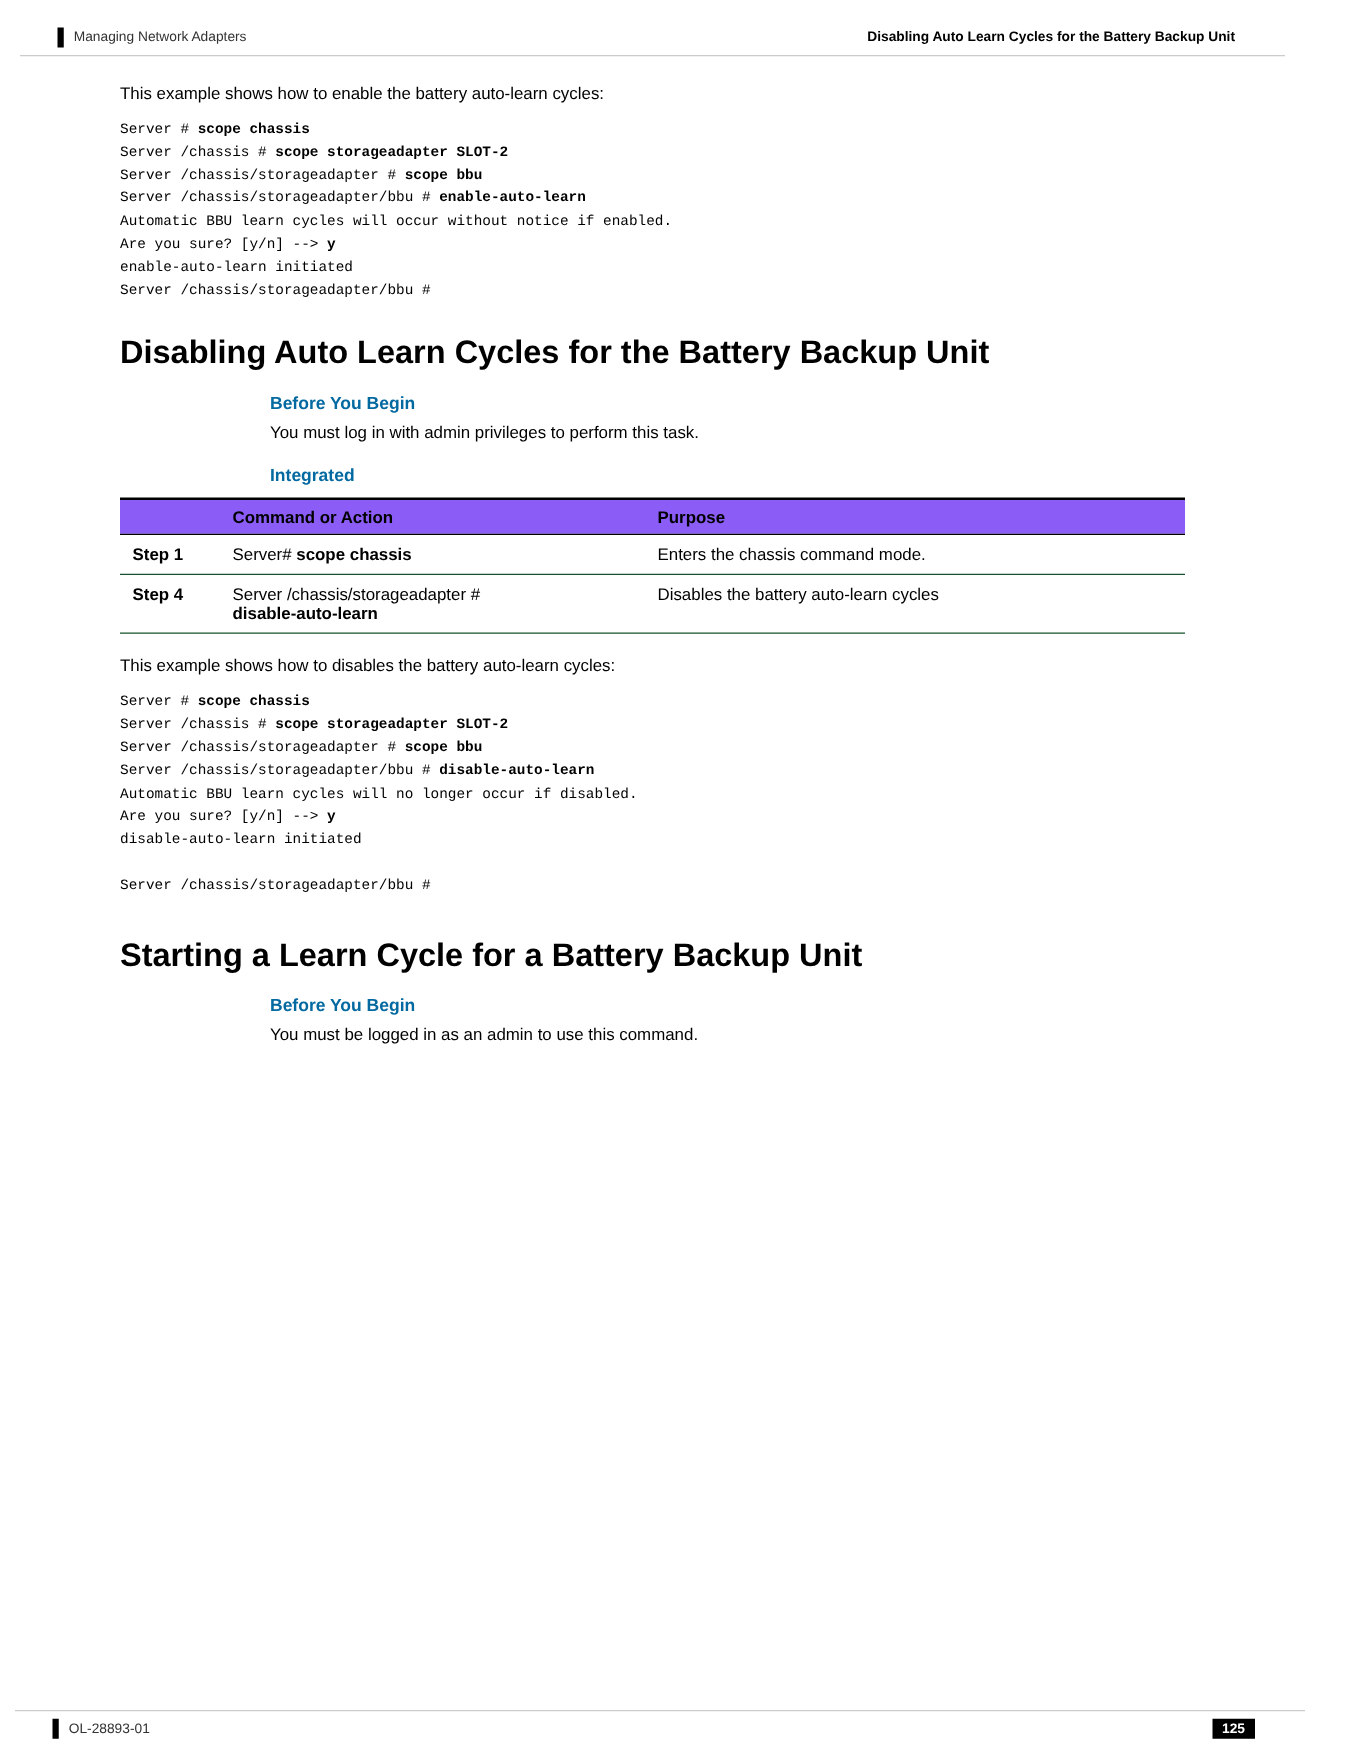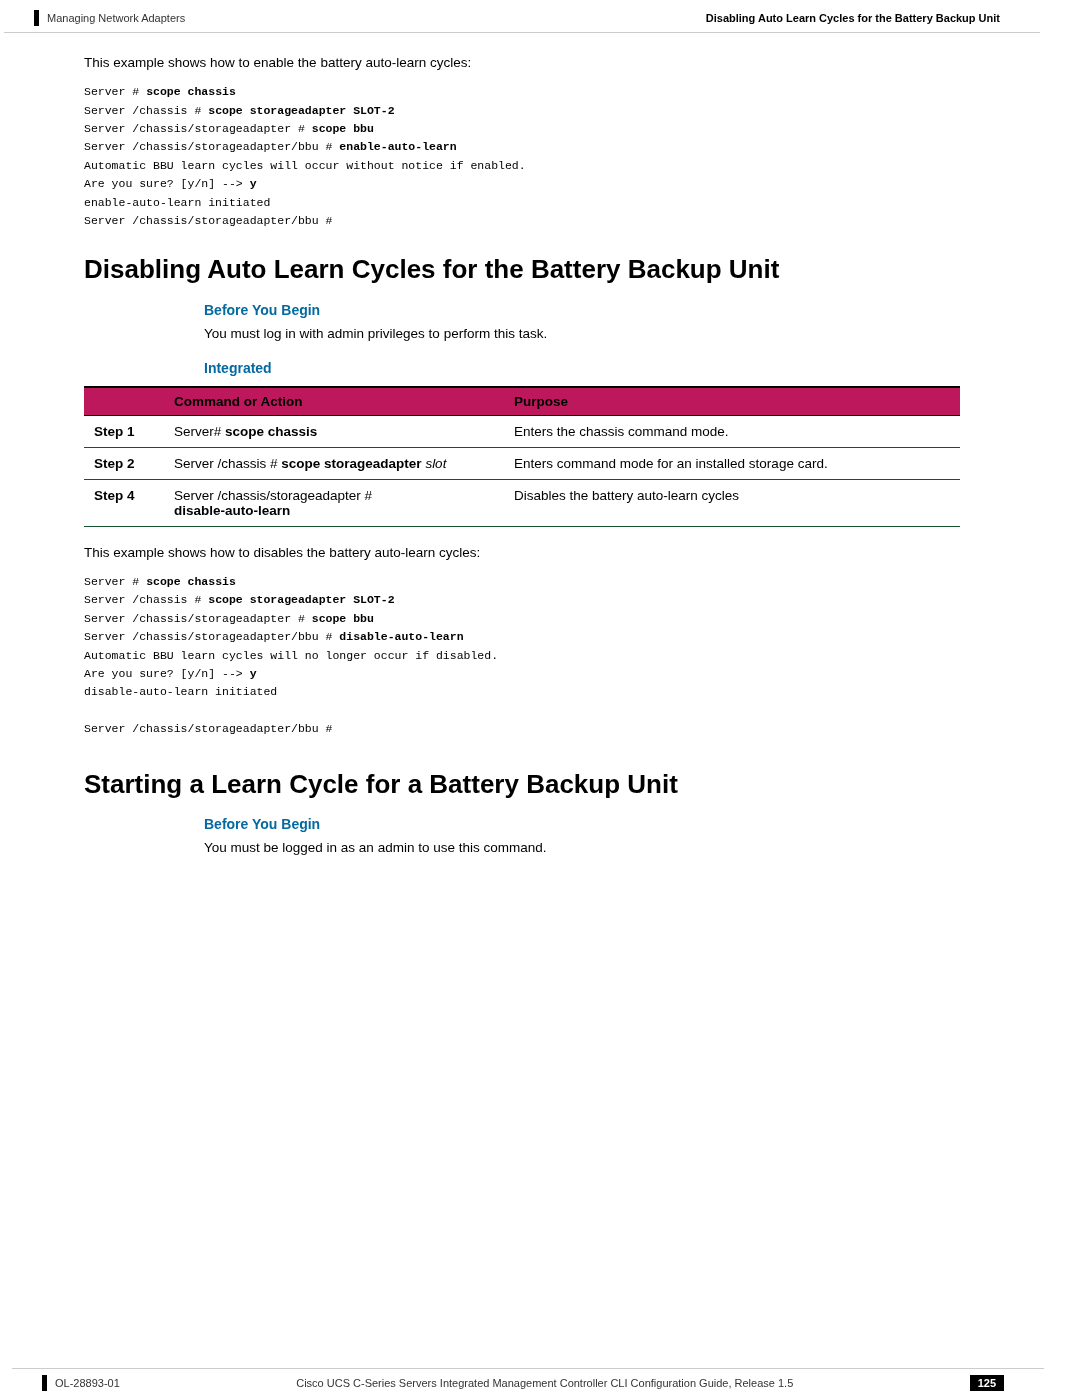--- a/index.html
+++ b/index.html
@@ -9,21 +9,21 @@
       background: #fff;
       color: #000;
       width: 1080px;
       min-height: 1397px;
       position: relative;
     }
 
     .page {
       width: 1044px;
       min-height: 1397px;
-      padding: 4px;
+      padding: 16px;
       position: relative;
       background: #fff;
     }
 
     
     .header {
       display: flex;
       justify-content: space-between;
       align-items: center;
       padding: 6px 40px 6px 30px;
@@ -138,21 +138,21 @@
       border-collapse: collapse;
       margin: 10px 0 16px 0;
       font-size: 13.5px;
     }
     .proc-table th {
       font-weight: bold;
       border-top: 2px solid #000;
       border-bottom: 1px solid #000;
       padding: 6px 10px;
       text-align: left;
-      background: #be185d;
+      background: #8b5cf6;
     }
     .proc-table td {
       border-bottom: 1px solid #14532d;
       padding: 8px 10px;
       vertical-align: top;
     }
     .proc-table .step-cell {
       font-weight: bold;
       white-space: nowrap;
       width: 80px;
@@ -225,29 +225,20 @@
         <tr>
           <td class="step-cell">Step 1</td>
           <td class="cmd-cell">
             Server# <strong>scope chassis</strong>
           </td>
           <td class="purpose-cell">
             Enters the chassis command mode.
           </td>
         </tr>
 
-        <tr>
-          <td class="step-cell">Step 2</td>
-          <td class="cmd-cell">
-            Server /chassis # <strong>scope storageadapter</strong> <em>slot</em>
-          </td>
-          <td class="purpose-cell">
-            Enters command mode for an installed storage card.
-          </td>
-        </tr>
 
 
         <tr>
           <td class="step-cell">Step 4</td>
           <td class="cmd-cell">
             Server /chassis/storageadapter #<br>
             <strong>disable-auto-learn</strong>
           </td>
           <td class="purpose-cell">
             Disables the battery auto-learn cycles
@@ -275,17 +266,16 @@
     <div class="subsection-title">Before You Begin</div>
     <p class="subsection-body">You must be logged in as an admin to use this command.</p>
 
   </div>
 
   <div class="footer">
     <div class="footer-left">
       <span class="footer-bar"></span>
       <span>OL-28893-01</span>
     </div>
-    <div class="footer-center">Cisco UCS C-Series Servers Integrated Management Controller CLI Configuration Guide, Release 1.5</div>
     <div class="footer-right">125</div>
   </div>
 
 </div>
 
 </body></html>

